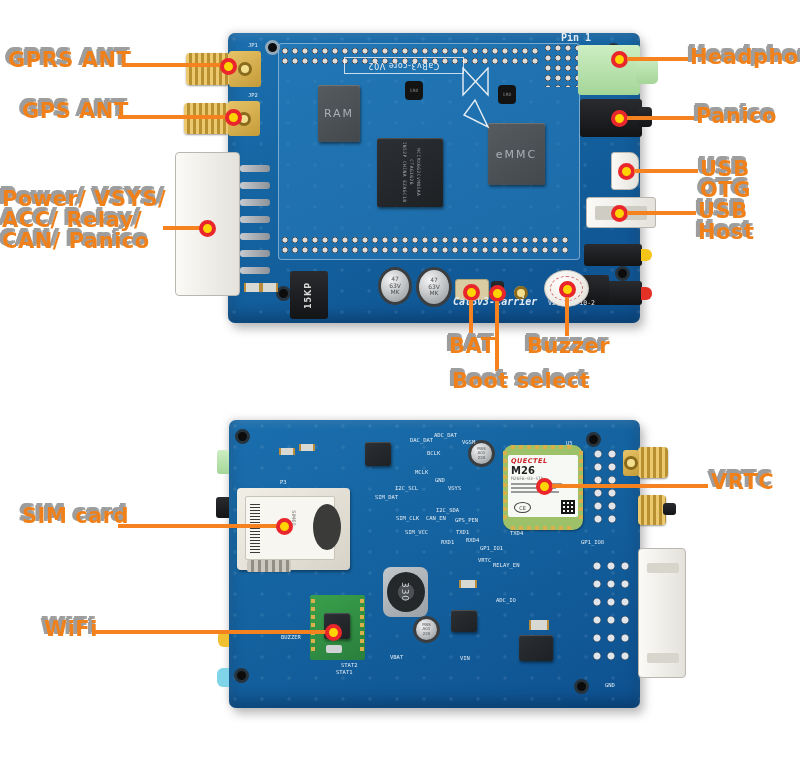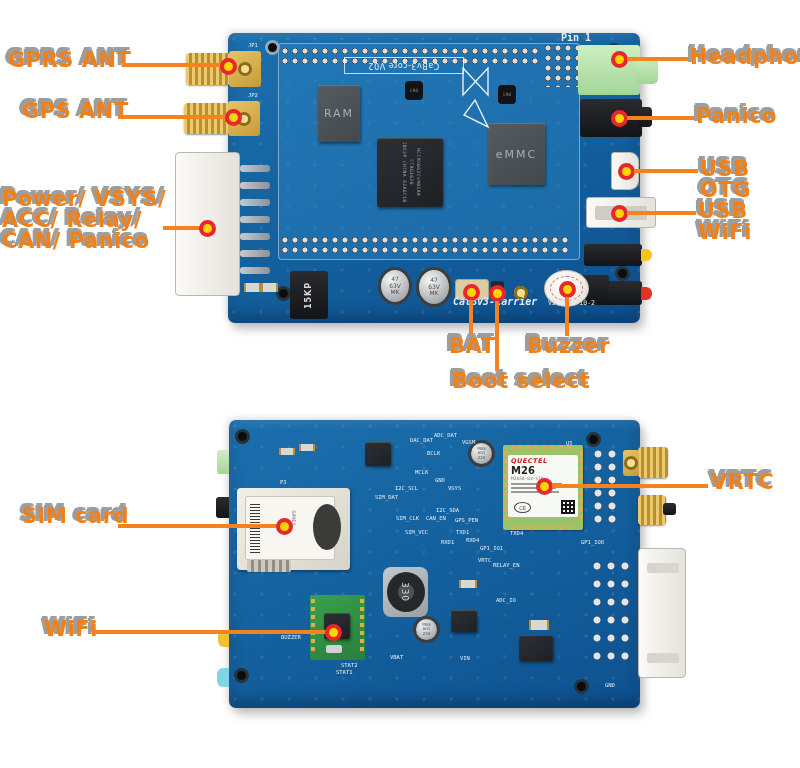--- a/index.html
+++ b/index.html
@@ -56,21 +56,21 @@
   .buzzer{position:absolute;border-radius:50%;background:radial-gradient(circle at 40% 35%,#ffffff,#efece6 60%,#d8d4cc);
           border:1px solid #c5c1b8;box-sizing:border-box;}
   .buzzer::after{content:"";position:absolute;inset:5px;border-radius:50%;border:1.5px dashed #cc4444;opacity:.8;}
   
   .simholder{position:absolute;background:linear-gradient(135deg,#f2efe7,#d7d3c8);border-radius:4px;
              box-shadow:1px 2px 3px rgba(0,0,0,.35);}
   .simcard{position:absolute;background:#f8f6f0;border:1px solid #c9c5ba;border-radius:2px;}
   .simarc{position:absolute;background:#3b3b39;border-radius:50%;}
   .barcode{position:absolute;background:repeating-linear-gradient(0deg,#3a3a3a 0 1px,transparent 1px 3px);}
   .latch{position:absolute;background:repeating-linear-gradient(90deg,#cdc9bf 0 4px,#918e86 4px 7px);border-radius:2px;}
-  .m26{position:absolute;background:#9dc168;border-radius:2px;box-shadow:1px 1px 2px rgba(0,0,0,.35);}
+  .m26{position:absolute;background:#9dc168;border-radius:10px;box-shadow:1px 1px 2px rgba(0,0,0,.35);}
   .m26 .label{position:absolute;left:5px;top:10px;width:70px;height:62px;background:#f7f9f4;border-radius:2px;padding:2px 3px;box-sizing:border-box;}
   .m26 .brand{color:#cc2127;font-size:6.5px;font-weight:bold;font-style:italic;letter-spacing:.5px;}
   .m26 .model{color:#222;font-size:10px;font-weight:bold;}
   .m26 .sub{color:#777;font-size:4.5px;font-family:"DejaVu Sans Mono",monospace;}
   .gline{height:2px;background:#9a9a9a;margin:2px 0;width:80%;}
   .qr{position:absolute;right:3px;bottom:3px;width:14px;height:14px;background-color:#f7f9f4;
       background-image:repeating-linear-gradient(0deg,#151515 0 2px,transparent 2px 4px),
                        repeating-linear-gradient(90deg,#151515 0 2px,transparent 2px 4px);}
   .ce{position:absolute;left:6px;bottom:4px;width:15px;height:9px;border:1px solid #444;border-radius:50%;
       color:#444;font-size:5px;display:flex;align-items:center;justify-content:center;}
@@ -323,21 +323,21 @@
     <div class="ann-label" style="left:696px;top:106px;">Panico</div>
   </div>
   <div>
     <div class="dot" style="left:618px;top:163px;"></div>
     <div class="lead h" style="left:634px;top:169px;width:64px;"></div>
     <div class="ann-label" style="left:700px;top:159px;">USB OTG</div>
   </div>
   <div>
     <div class="dot" style="left:611px;top:205px;"></div>
     <div class="lead h" style="left:627px;top:211px;width:69px;"></div>
-    <div class="ann-label" style="left:698px;top:201px;">USB WiFi</div>
+    <div class="ann-label" style="left:698px;top:201px;">USB Host</div>
   </div>
   <div>
     <div class="dot" style="left:463px;top:284px;"></div>
     <div class="lead v" style="left:469px;top:300px;height:36px;"></div>
     <div class="ann-label" style="left:449px;top:336px;">BAT</div>
   </div>
   <div>
     <div class="dot" style="left:559px;top:281px;"></div>
     <div class="lead v" style="left:565px;top:297px;height:39px;"></div>
     <div class="ann-label" style="left:527px;top:336px;">Buzzer</div>

